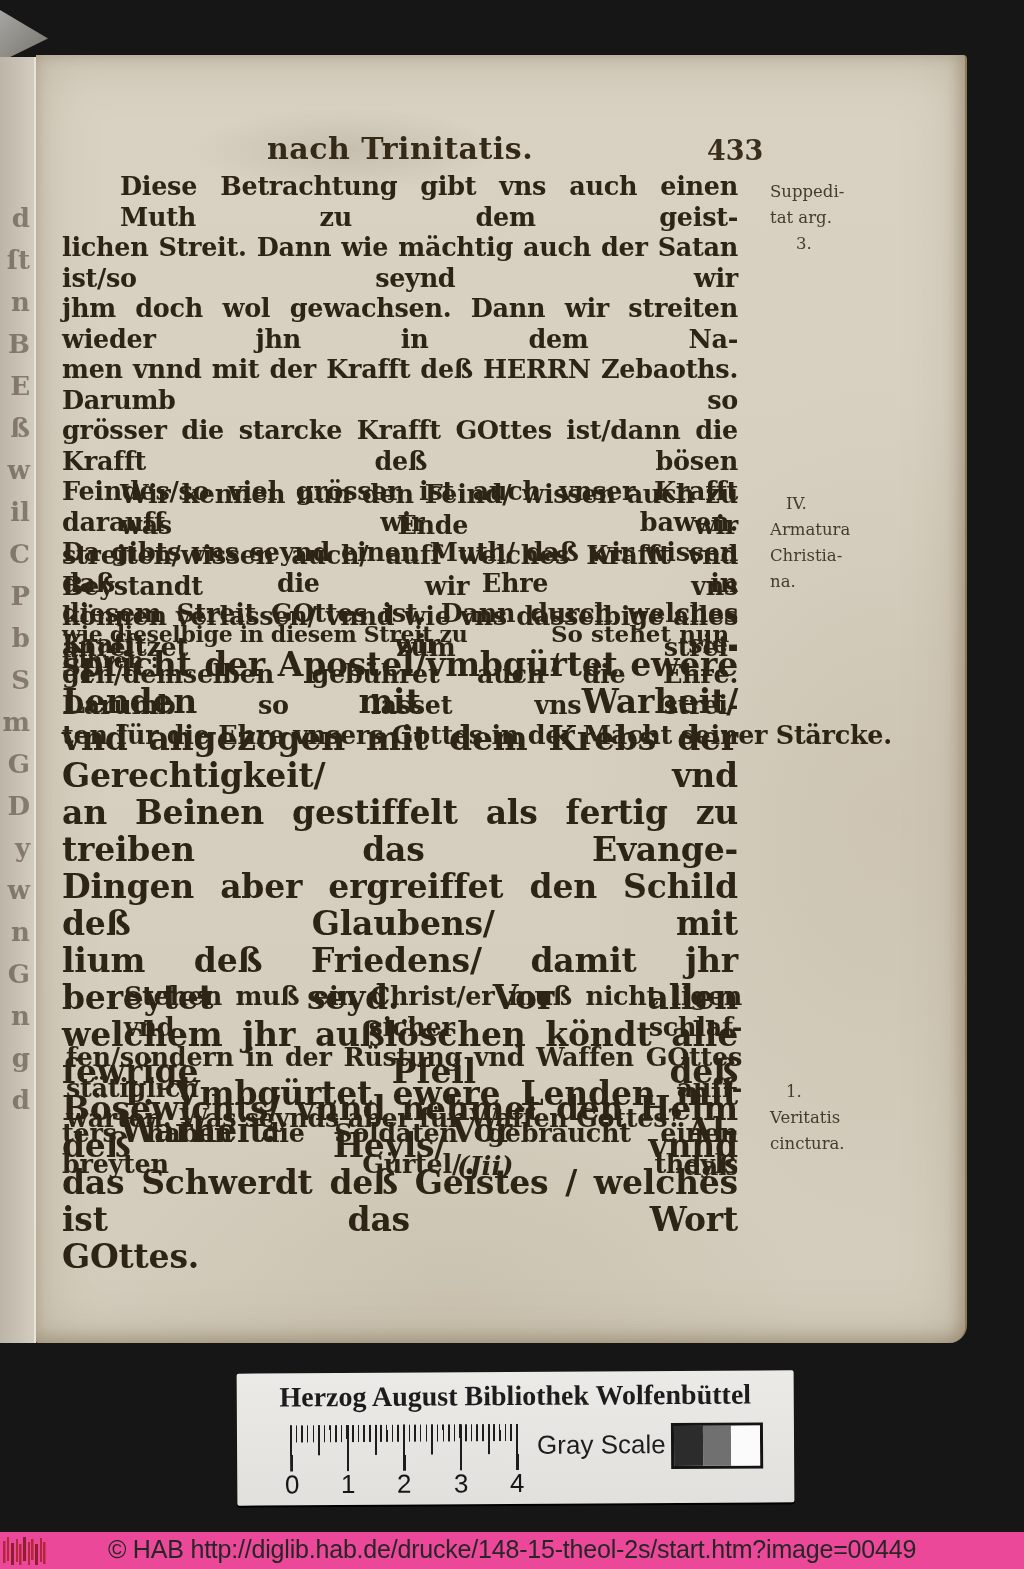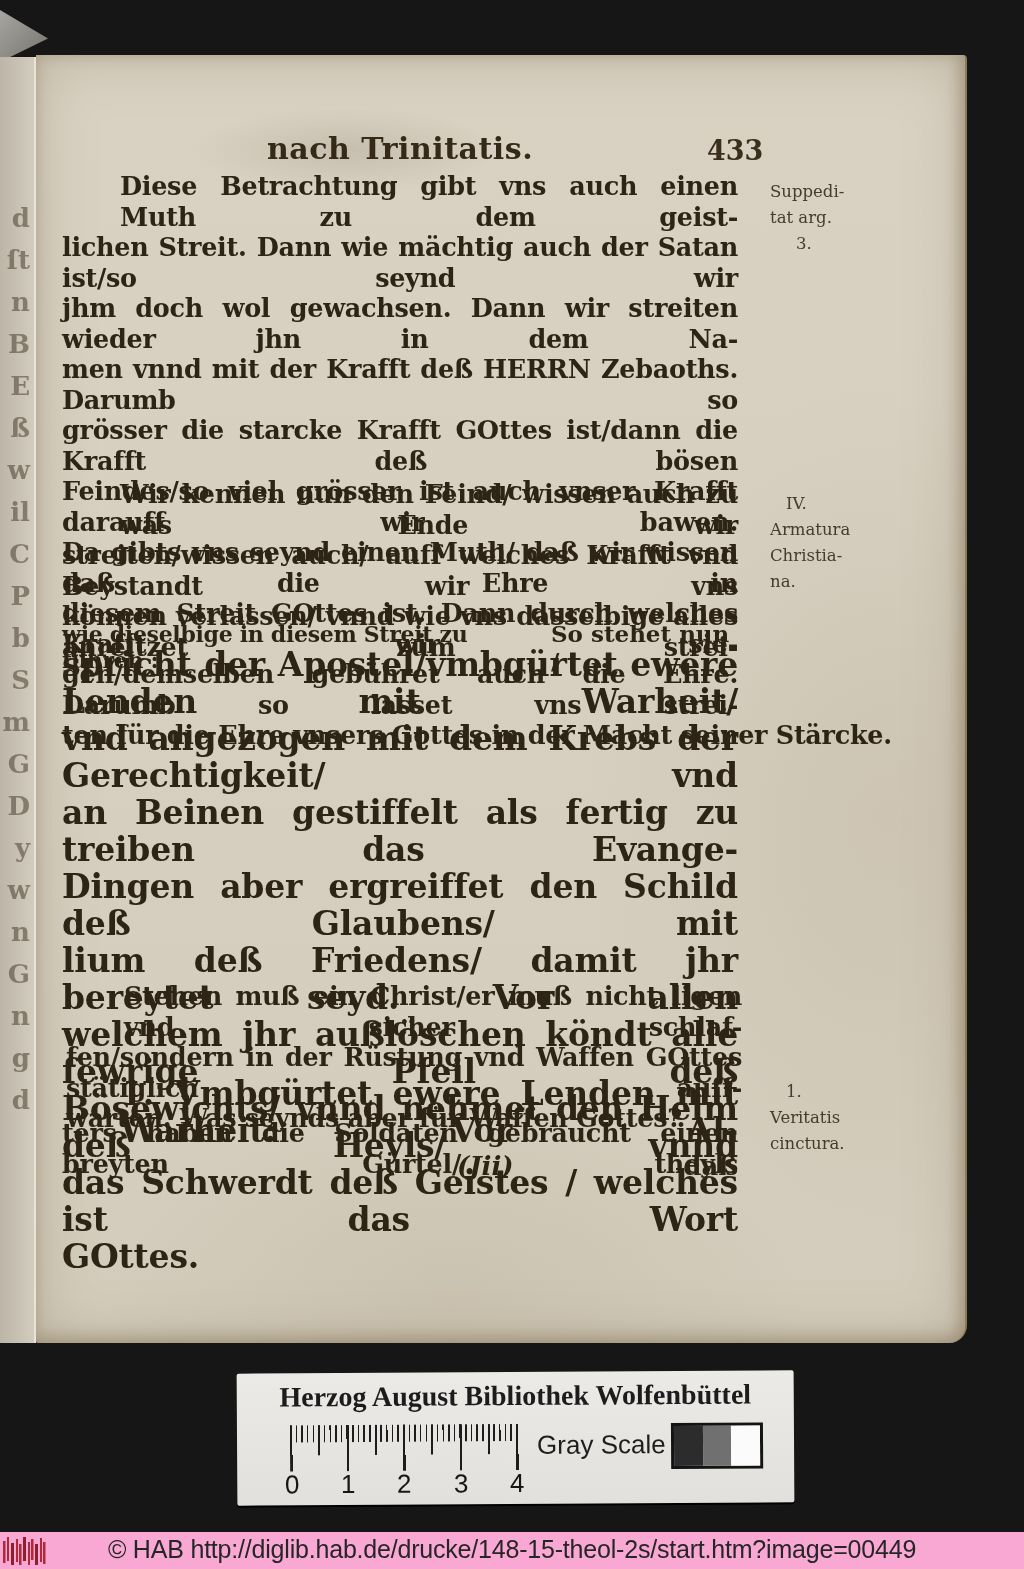--- a/index.html
+++ b/index.html
@@ -71,21 +71,21 @@
       repeating-linear-gradient(to right,#1c1c1c 0 1.5px,transparent 1.5px 5.65px) 0 0/229px 17px no-repeat;}
   .rnum{position:absolute;top:44px;font-family:"Liberation Sans",sans-serif;
     font-size:26px;color:#161616;transform:translateX(-50%);}
   .gslabel{position:absolute;left:300px;top:58px;font-family:"Liberation Sans",sans-serif;
     font-size:26px;color:#1e1e1e;}
   .swatch{position:absolute;left:434px;top:52px;width:86px;height:40px;
     border:3px solid #141414;display:flex;}
   .swatch div{flex:1;}
   .sw-k{background:#2c2c2c;}.sw-g{background:#707070;}.sw-w{background:#fbfbfb;}
   
-  .fbar{position:absolute;left:0;top:1532px;width:1024px;height:37px;background:#f9a8d4;}
+  .fbar{position:absolute;left:0;top:1532px;width:1024px;height:37px;background:#ec4899;}
   .fbar-text{position:absolute;left:0;top:3px;width:100%;text-align:center;
     font-family:"Liberation Sans",sans-serif;font-size:25px;color:#262626;letter-spacing:-.2px;}
   .barcode{position:absolute;left:2px;top:1536px;}
 </style>
 </head>
 <body>
 
 <div class="canvas">
 
   <div class="corner-triangle"></div>

